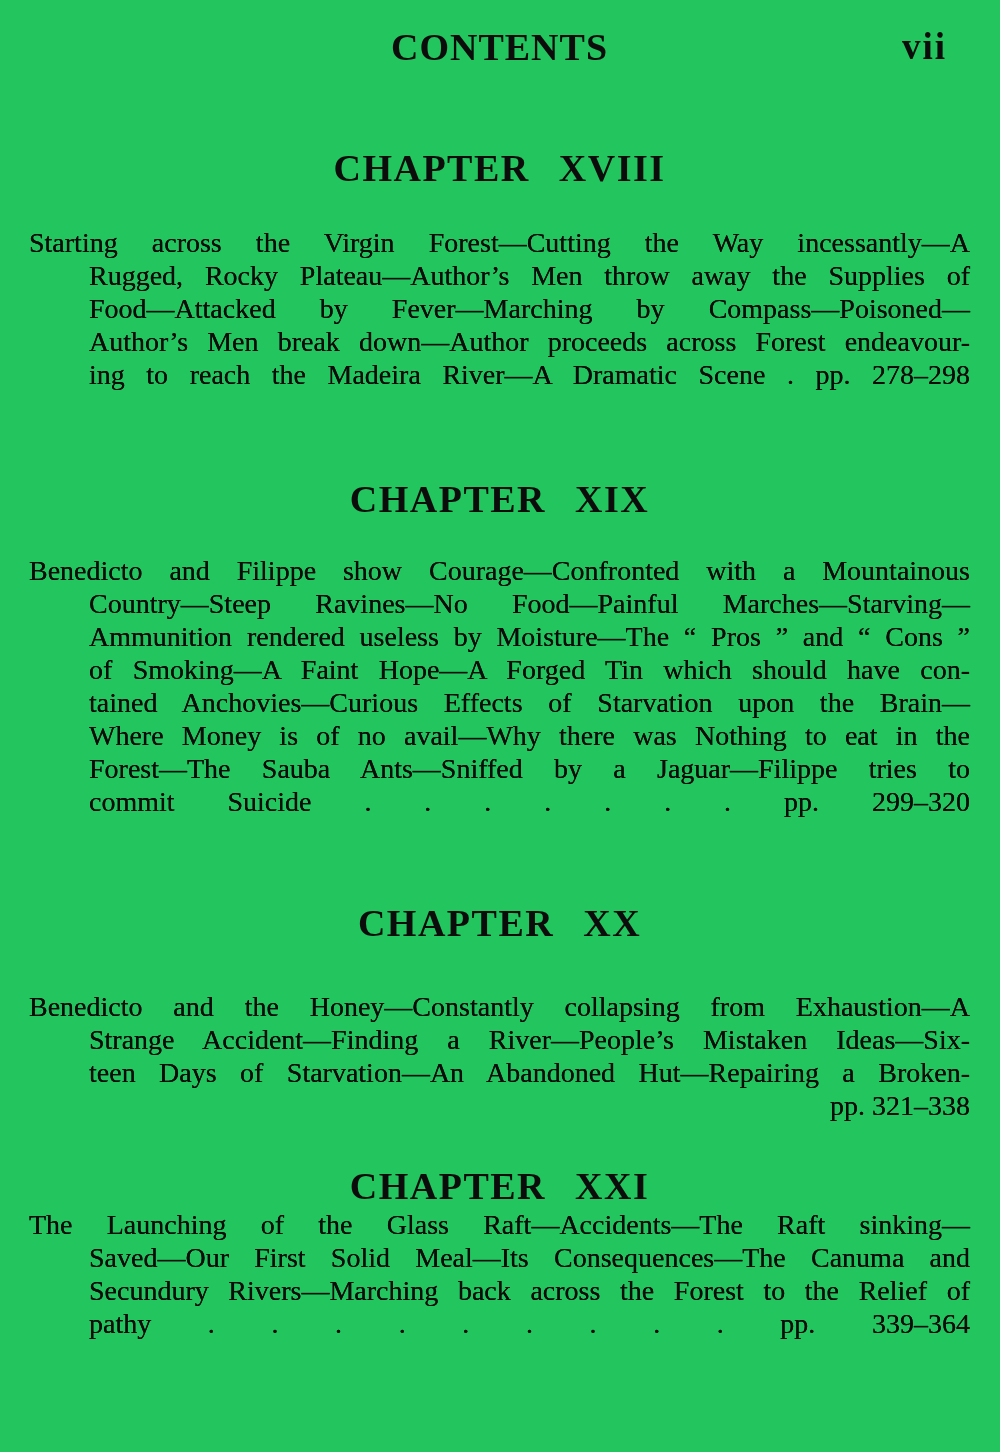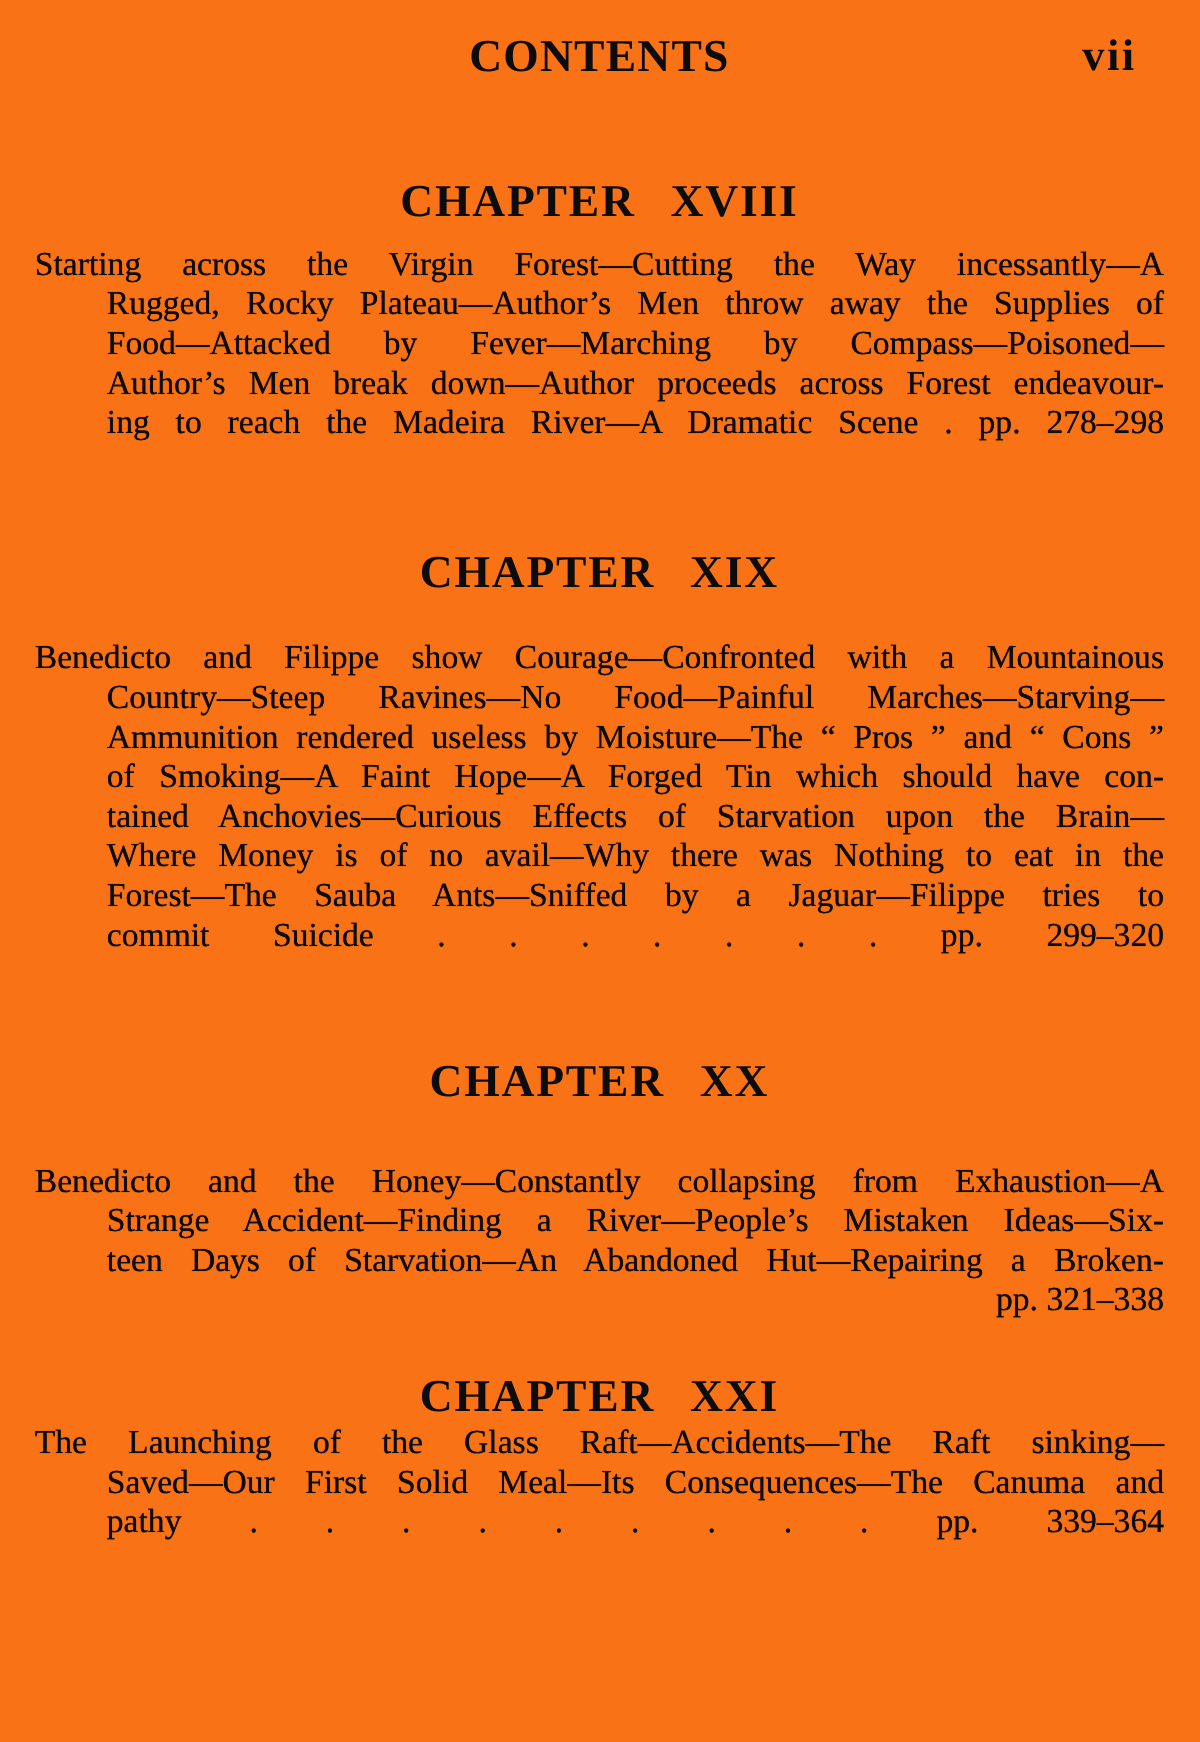--- a/index.html
+++ b/index.html
@@ -1,21 +1,21 @@
 <!DOCTYPE html>
 <html><head>
 <meta charset="utf-8">
 <style>
   * { margin: 0; padding: 0; box-sizing: border-box; }
   html, body { background: #ffffff; }
   .page {
     position: relative;
     width: 1000px;
     height: 1452px;
-    background: #f97316;
+    background: #22c55e;
     color: #0c0c0c;
     font-family: "Liberation Serif", "DejaVu Serif", serif;
     padding: 26px 30px 0 29px;
     overflow: hidden;
   }
   
   .hdr { position: relative; height: 42px; }
   .hdr-title {
     display: block;
     text-align: center;
@@ -51,21 +51,21 @@
     display: block;
     text-align: justify;
     text-align-last: justify;
     white-space: normal;
   }
   .ln.cont { padding-left: 60px; }
   .ln.loose { text-align-last: left; word-spacing: 12px; }
   .ln.pright { text-align-last: right; }
   
   .h18 { margin-top: 78px; }
-  .p18 { margin-top: 14px; }
+  .p18 { margin-top: 36px; }
   .h19 { margin-top: 86px; }
   .p19 { margin-top: 33px; }
   .h20 { margin-top: 83px; }
   .p20 { margin-top: 45px; }
   .h21 { margin-top: 42px; }
   .p21 { }
 </style>
 </head>
 <body>
 
@@ -109,17 +109,18 @@
       <span class="ln cont">teen Days of Starvation—An Abandoned Hut—Repairing a Broken-</span>
       <span class="ln cont pright">pp. 321–338</span>
     </p>
   </section>
 
   <section>
     <h2 class="chap-h h21">CHAPTER XXI</h2>
     <p class="summary p21">
       <span class="ln">The Launching of the Glass Raft—Accidents—The Raft sinking—</span>
       <span class="ln cont">Saved—Our First Solid Meal—Its Consequences—The Canuma and</span>
+      <span class="ln cont">Secundury Rivers—Marching back across the Forest to the Relief of</span>
       <span class="ln cont">pathy . . . . . . . . . pp. 339–364</span>
     </p>
   </section>
 
 </div>
 
 </body></html>

